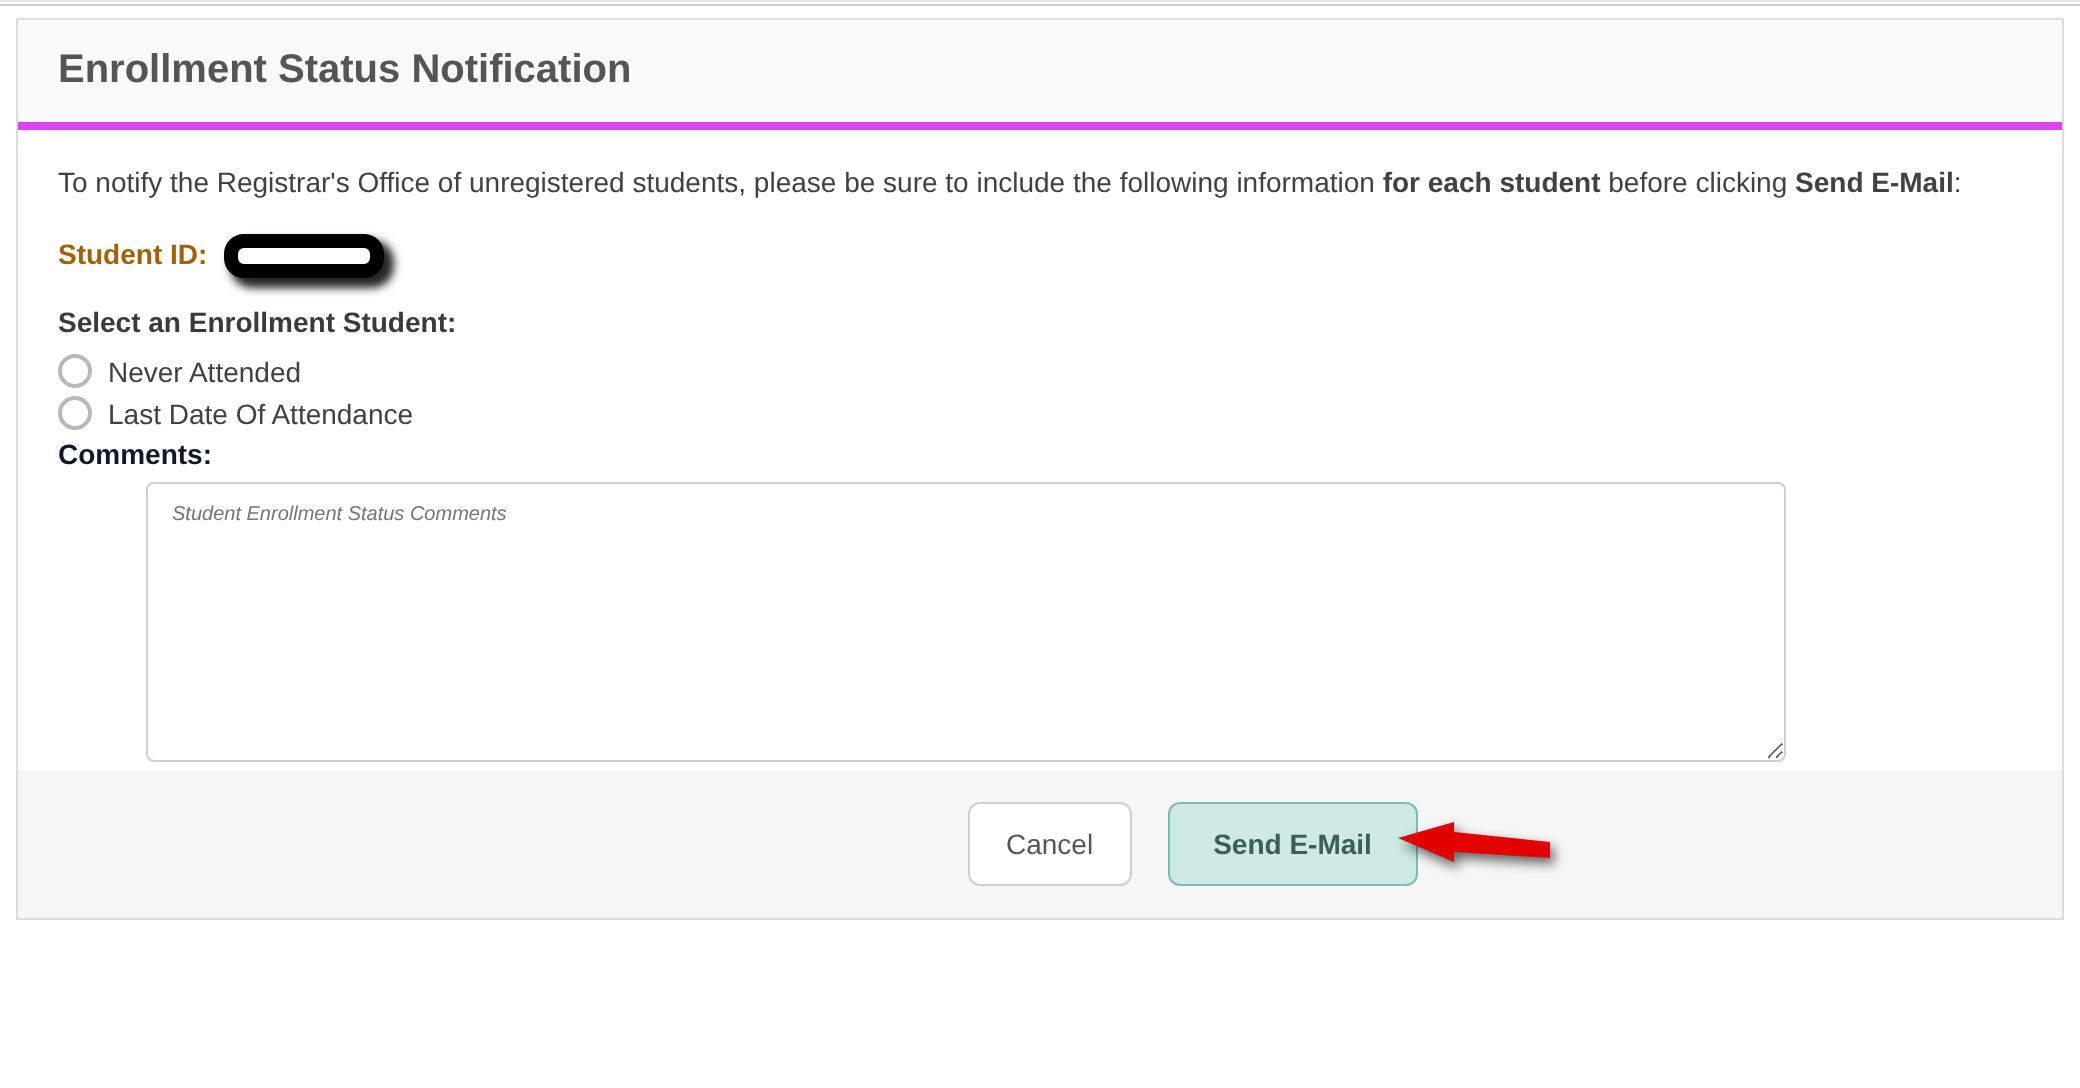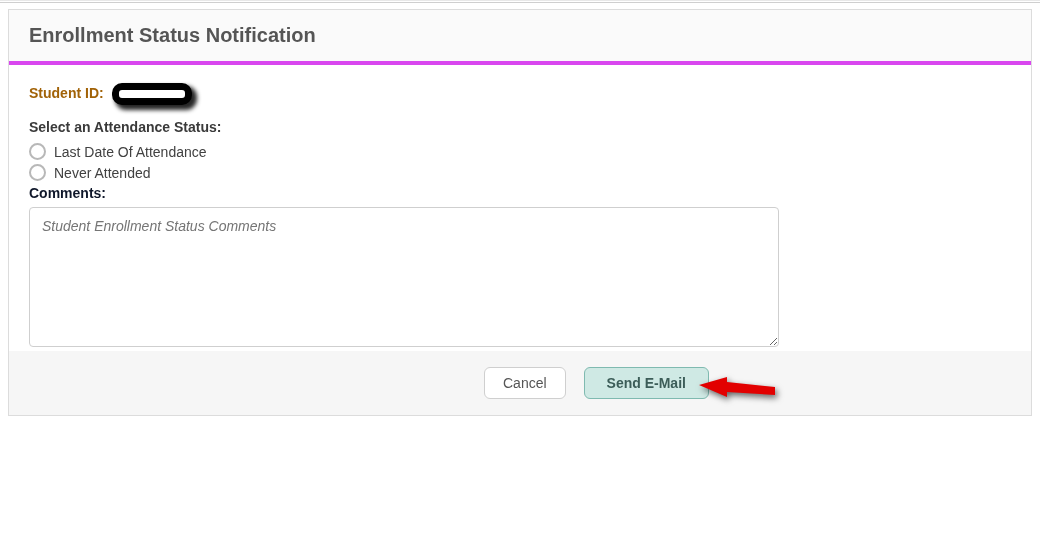--- a/index.html
+++ b/index.html
@@ -50,47 +50,48 @@
     .radio-row { display:flex; align-items:center; margin: 4px 0; }
     .radio-circle {
       width:17px; height:17px; border:2px solid #b8b8b8; border-radius:50%;
       margin-right: 8px; display:inline-block; background:#fff;
     }
     .radio-text { color:#414141; }
 
     .comments-label { font-weight:700; display:block; margin-top: 4px; color:#0f172a; }
 
     .comments-box {
-      width: 750px;
+      width: 820px;
       max-width: 100%;
       height: 140px;
       border: 1px solid #cfcfcf;
       border-radius: 4px;
       padding: 10px 12px;
       font-family: inherit;
-      font-size: 14px;
+      font-size: 10px;
       font-style: italic;
       color: #8a8a8a;
       resize: both;
       background: #fff;
       margin-top: 6px;
       display:block;
+      margin-left:44px;
     }
 
     .footer {
       background: #f6f6f6;
       padding: 16px 20px 16px 20px;
       display:flex;
       position: relative;
     }
     .btn {
       display:inline-flex;
       align-items:center;
       justify-content:center;
-      height: 32px;
+      height: 42px;
       border-radius: 6px;
       border: 1px solid #cfcfcf;
       background: #fff;
       color: #555;
       font-size: 14px;
       padding: 0 18px;
       cursor: pointer;
     }
     .btn-primary {
       background: #cfe9e4;
@@ -117,37 +118,40 @@
 <div class="top-rule-dark"></div>
 
 <div class="panel">
 
   <div class="panel-header">
     <div class="panel-title">Enrollment Status Notification</div>
   </div>
 
   <div class="panel-body">
 
+    <p class="intro">
+      <span>To notify the Registrar's Office of unregistered students, please be sure to include the following information </span><b>for each student</b><span> before clicking </span><b>Send E-Mail</b><span>:</span>
+    </p>
 
     <div class="field-row">
       <span class="field-label">Student ID:</span>
       <span class="blackbox blackbox-outer-1"></span>
     </div>
 
 
-    <span class="section-label">Select an Attendance Status:</span>
+    <span class="section-label">Select an Enrollment Student:</span>
+
+    <label class="radio-row">
+      <span class="radio-circle"></span>
+      <span class="radio-text">Never Attended</span>
+    </label>
 
     <label class="radio-row">
       <span class="radio-circle"></span>
       <span class="radio-text">Last Date Of Attendance</span>
-    </label>
-
-    <label class="radio-row">
-      <span class="radio-circle"></span>
-      <span class="radio-text">Never Attended</span>
     </label>
 
     <span class="comments-label">Comments:</span>
 
     <textarea class="comments-box" placeholder="Student Enrollment Status Comments" style=""></textarea>
 
   </div>
 
   <div class="footer">
     <div class="btn-group">

